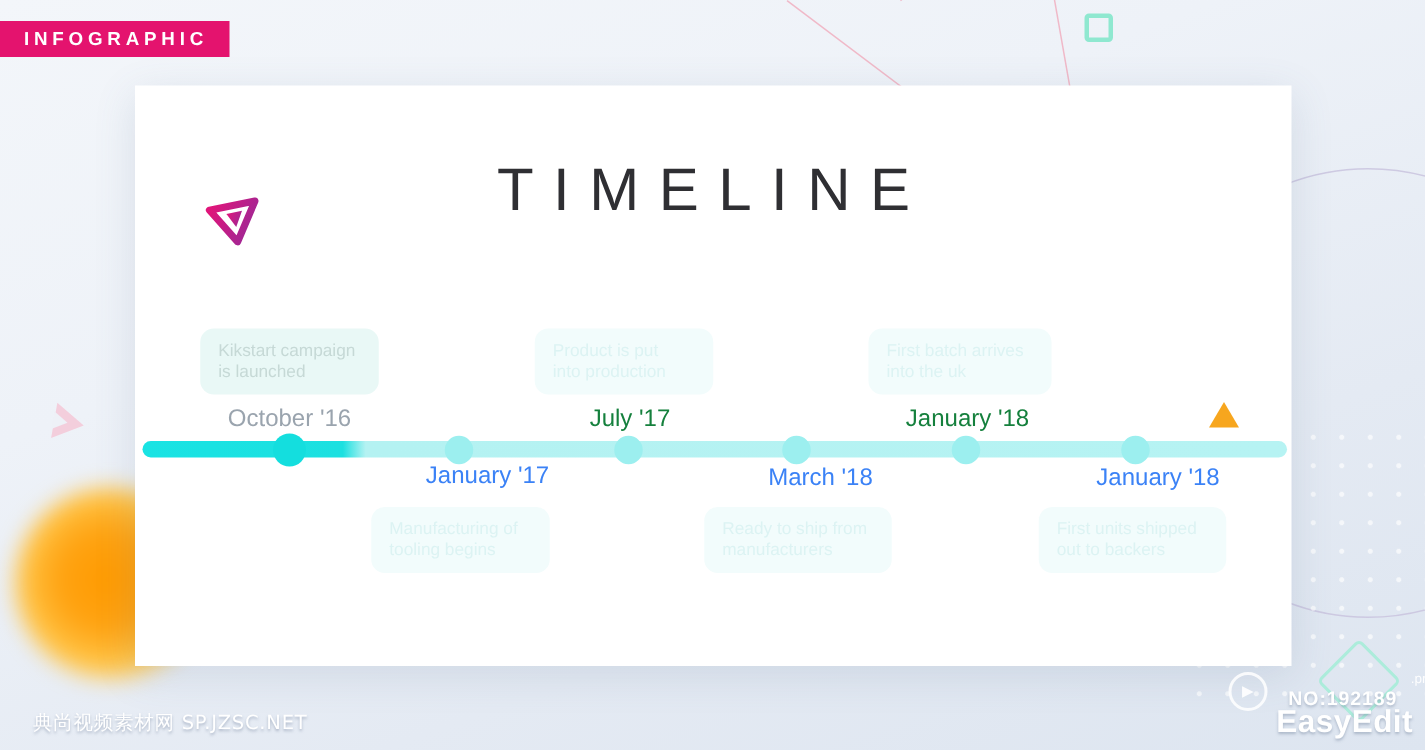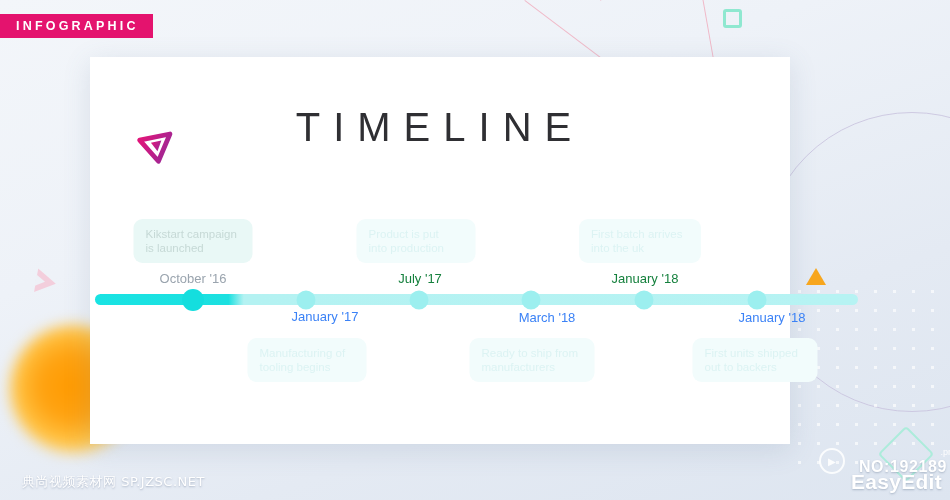--- a/index.html
+++ b/index.html
@@ -58,21 +58,21 @@
   
   .badge {
     position:absolute; left:0; top:14px; height:24px;
     background:#e4136e; color:#fff;
     font-size:12.5px; font-weight:bold; letter-spacing:3.2px;
     display:flex; align-items:center; padding:0 14px 0 16px;
   }
 
   
   .card {
-    position:absolute; left:90px; top:57px; width:700px; height:387px;
+    position:absolute; left:90px; top:57px; width:771px; height:387px;
     background:#ffffff; box-shadow:0 6px 26px rgba(90,110,140,.16);
   }
 
   .title {
     position:absolute; left:0; right:0; top:48px; text-align:center;
     font-size:40px; font-weight:400; letter-spacing:13px;
     color:#2f2f33; font-family:"Liberation Sans", sans-serif;
   }
 
   .logo-tri {
@@ -89,21 +89,21 @@
   }
   .node { position:absolute; }
   .dot {
     position:absolute; border-radius:50%; transform:translate(-50%,-50%);
   }
   .dot.major { width:22px; height:22px; background:#14dede; }
   .dot.minor { width:19px; height:19px; background:#9cefef; }
 
   .date {
     position:absolute; transform:translateX(-50%);
-    font-size:13px; white-space:nowrap;
+    font-size:16px; white-space:nowrap;
   }
   .date.above { color:#9aa4ae; }
   .date.below { color:#3b82f6;margin-left:12px; }
   .date.light { color:#15803d; }
 
   .chip {
     position:absolute; transform:translateX(-50%);
     border-radius:9px; text-align:left;
     font-size:11.5px; line-height:14px; padding:8px 12px;
     white-space:pre-line;
@@ -140,21 +140,21 @@
     font-size:21px; font-weight:bold; color:#ffffff; letter-spacing:.3px;
     text-shadow:0 1px 2px rgba(120,135,160,.5);
     margin-top:25px;
   }
   .wm-pro {
     position:absolute; right:-14px; top:2px;
     font-size:9px; color:rgba(255,255,255,.92);
   }
   .wm-no {
     position:absolute; left:8px; top:13px;
-    font-size:16px; font-weight:bold; color:#ffffff; letter-spacing:.6px;
+    font-size:13px; font-weight:bold; color:#ffffff; letter-spacing:.6px;
     text-shadow:0 1px 2px rgba(120,135,160,.5);
   }
 </style>
 </head>
 <body>
 
 <div class="bg-layer">
   <div class="pink-line l1"></div>
   <div class="pink-line l2"></div>
   <div class="pink-line l3"></div>

